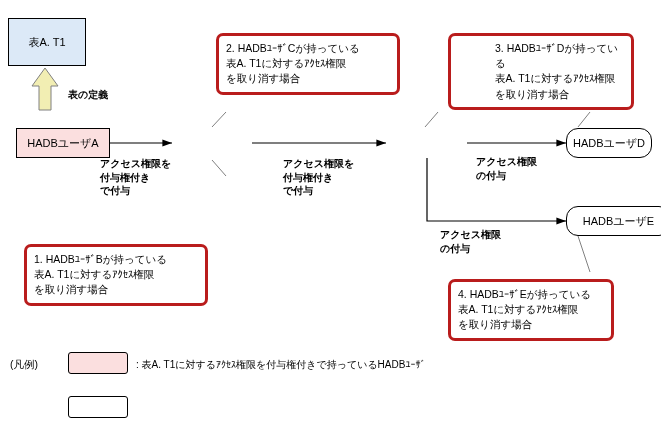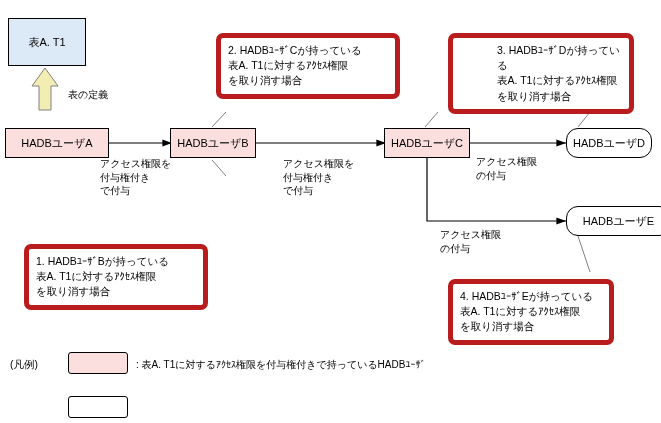--- a/index.html
+++ b/index.html
@@ -36,35 +36,36 @@
     background: #ffffff;
     border-radius: 12px;
   }
   .node.table {
     background: #dce9f7;
     font-size: 11px;
   }
   .callout {
     position: absolute;
     box-sizing: border-box;
-    border: 5px solid #b91c1c;
+    border: 3px solid #b91c1c;
     background: #ffffff;
     border-radius: 7px;
     font-size: 10.5px;
     line-height: 1.45;
     padding: 5px 7px;
     white-space: pre-line;
     color: #000000;
   }
   .lbl {
     position: absolute;
     font-size: 10px;
     line-height: 1.35;
     white-space: pre-line;
     color: #000000;
+    font-weight: bold;
   }
   .legend-label {
     position: absolute;
     font-size: 10.5px;
     color: #000000;
     white-space: nowrap;
   }
   .legend-box {
     position: absolute;
     box-sizing: border-box;
@@ -114,31 +115,25 @@
     <line x1="212" y1="160" x2="226" y2="176" stroke="#808080" stroke-width="1"></line>
     <line x1="425" y1="127" x2="438" y2="112" stroke="#808080" stroke-width="1"></line>
     <line x1="578" y1="127" x2="590" y2="112" stroke="#808080" stroke-width="1"></line>
     <line x1="578" y1="236" x2="590" y2="272" stroke="#808080" stroke-width="1"></line>
   </svg>
 
   <div class="node table" style="left:8px; top:18px; width:78px; height:48px;">
     <span>表A. T1</span>
   </div>
 
-  <div class="node pink" style="left:5px; top:128px; width:104px; height:30px;">
+  <div class="node pink" style="left:16px; top:128px; width:94px; height:30px;">
     <span>HADBユーザA</span>
   </div>
 
-  <div class="node pink" style="left:170px; top:128px; width:86px; height:30px;">
-    <span>HADBユーザB</span>
-  </div>
 
-  <div class="node pink" style="left:384px; top:128px; width:86px; height:30px;">
-    <span>HADBユーザC</span>
-  </div>
 
   <div class="node white" style="left:566px; top:128px; width:86px; height:30px;">
     <span>HADBユーザD</span>
   </div>
 
   <div class="node white" style="left:566px; top:206px; width:105px; height:30px;">
     <span>HADBユーザE</span>
   </div>
 
   <div class="lbl" style="left:68px; top:88px;">表の定義</div>

